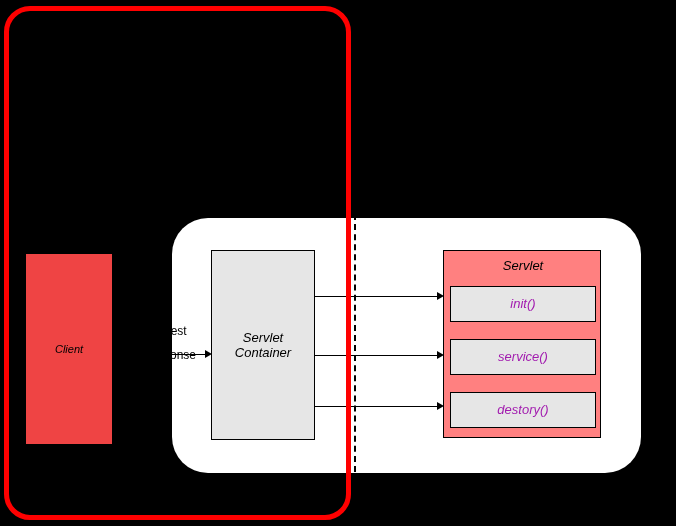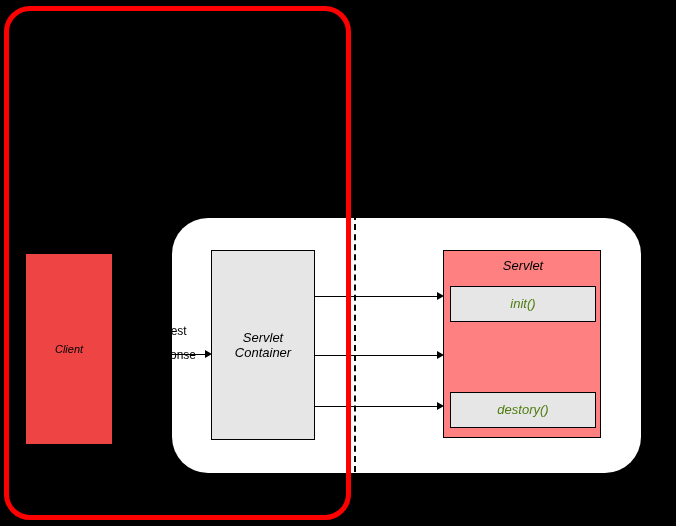--- a/index.html
+++ b/index.html
@@ -87,21 +87,21 @@
     box-sizing: border-box;
     left: 6px;
     width: 146px;
     height: 36px;
     background: #e6e6e6;
     border: 1px solid #000000;
     display: flex;
     align-items: center;
     justify-content: center;
     font-size: 13px;
-    color: #4d7c0f;
+    color: #a21caf;
   }
   .method-0 { top: 35px; }
   .method-1 { top: 88px; }
   .method-2 { top: 141px; }
 
   
   .hline {
     position: absolute;
     height: 0;
     border-top: 1px solid #000000;
@@ -203,20 +203,23 @@
       <span>Servlet</span><br>
       <span>Container</span>
     </span>
   </div>
 
   <div class="box servlet-box">
     <div class="servlet-title">Servlet</div>
     <div class="method-box method-0">
       <span>init()</span>
     </div>
+    <div class="method-box method-1">
+      <span>service()</span>
+    </div>
     <div class="method-box method-2">
       <span>destory()</span>
     </div>
   </div>
 
   <div class="dashed-divider"></div>
 
   <div class="red-annotation"></div>
 
 </div>

